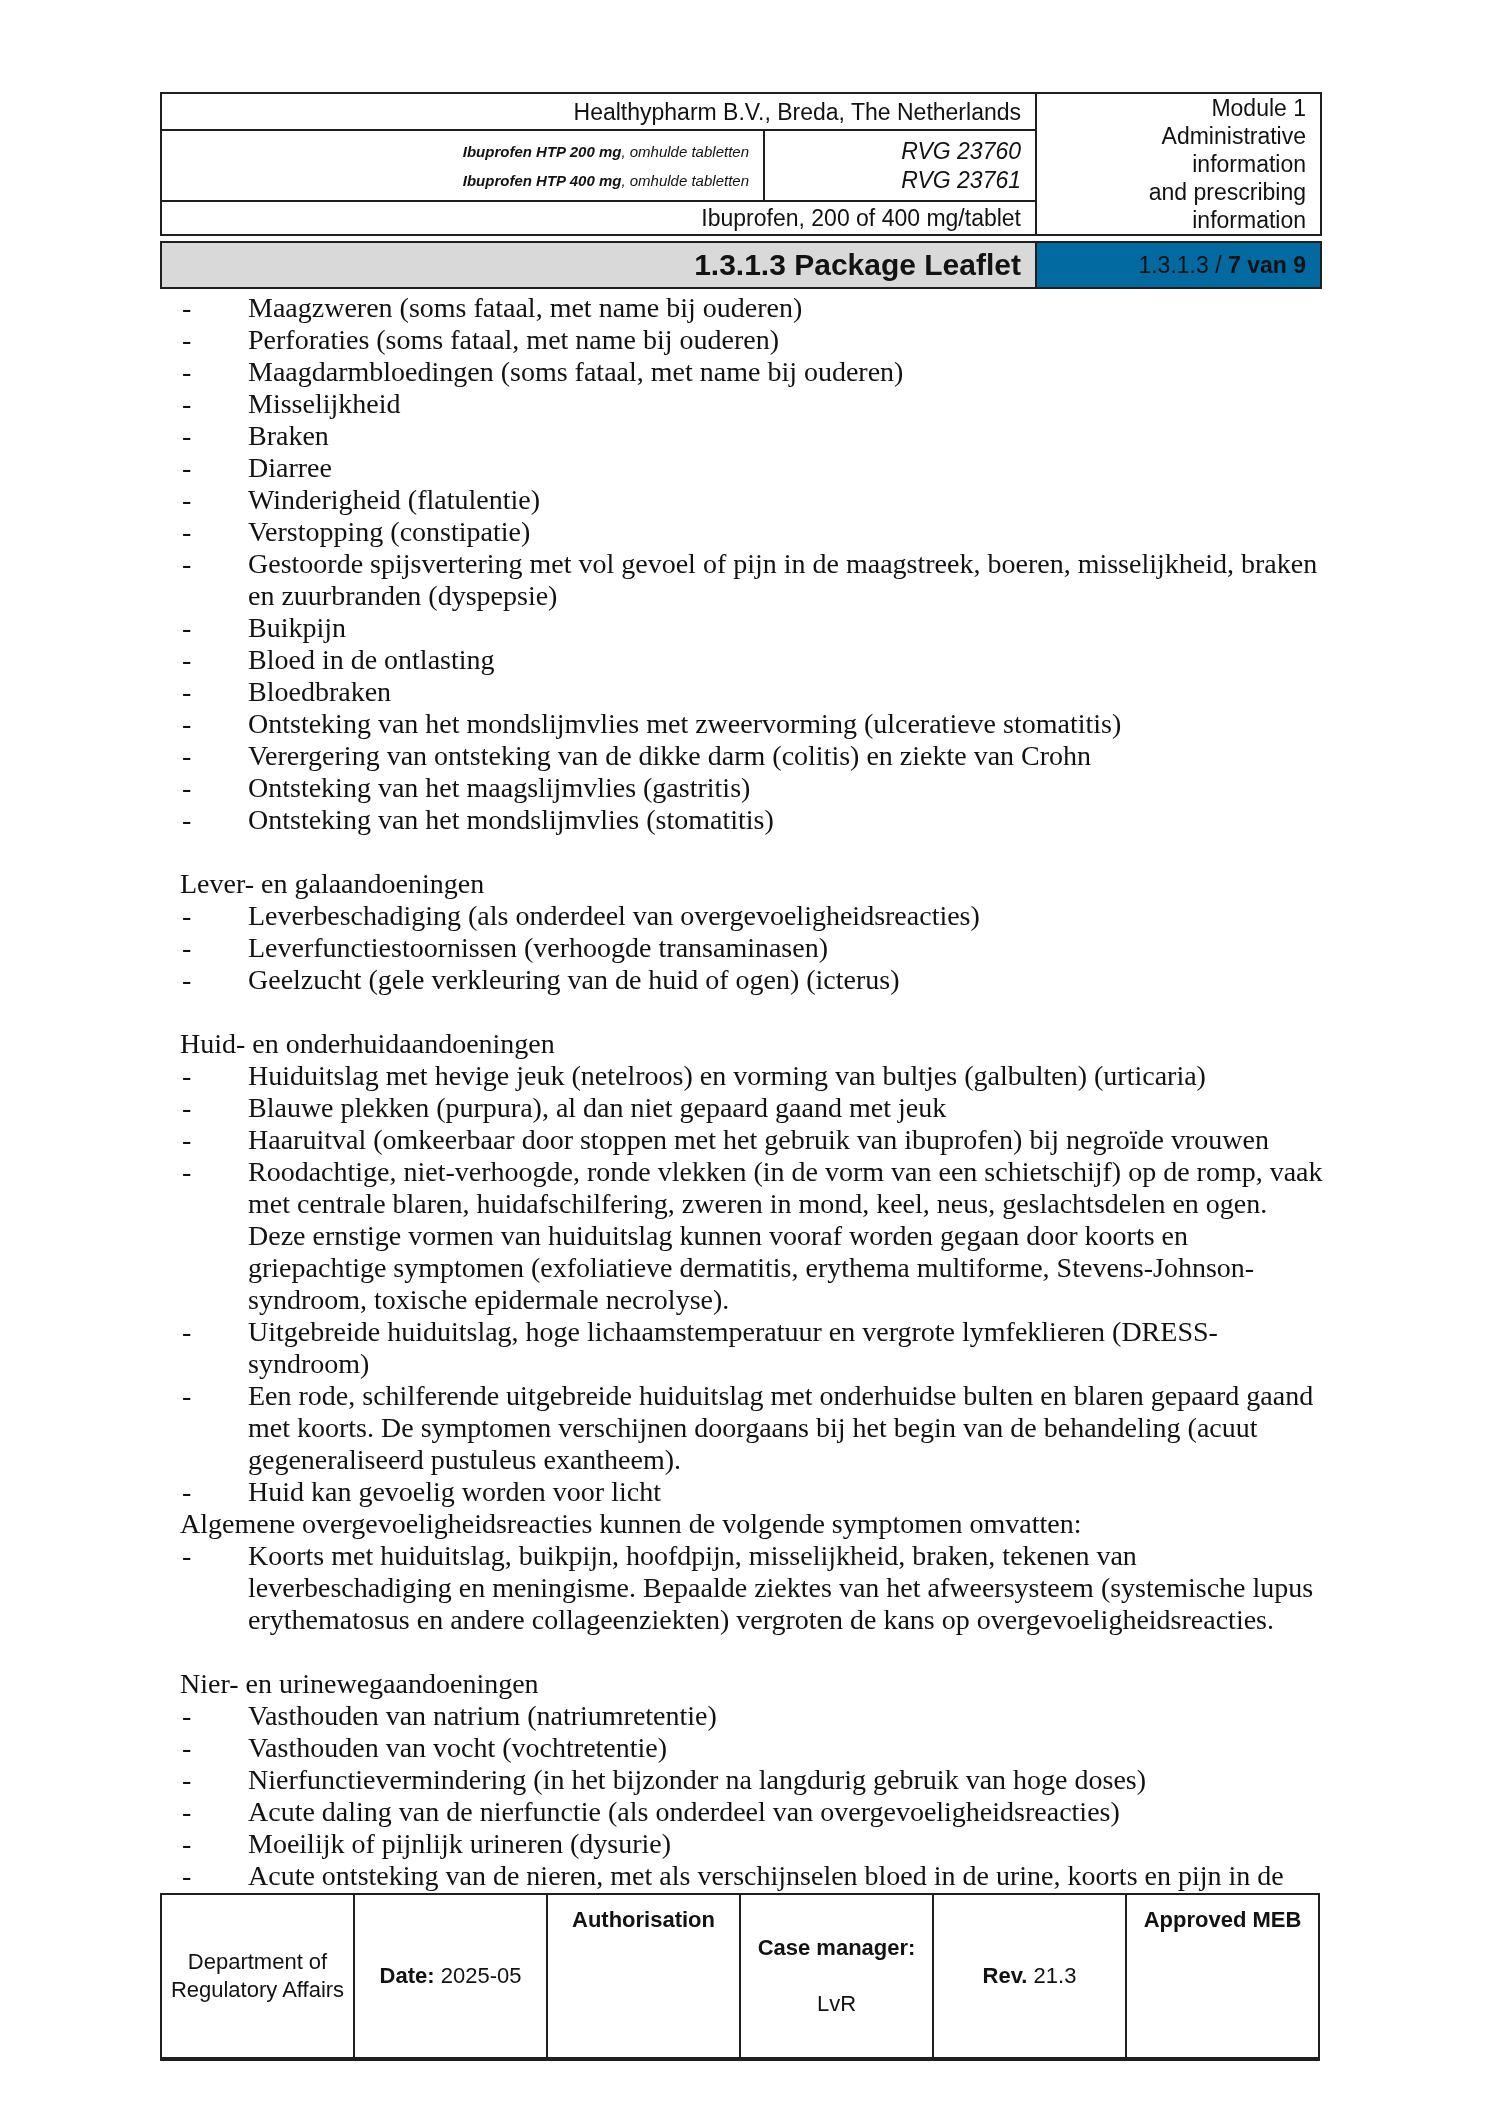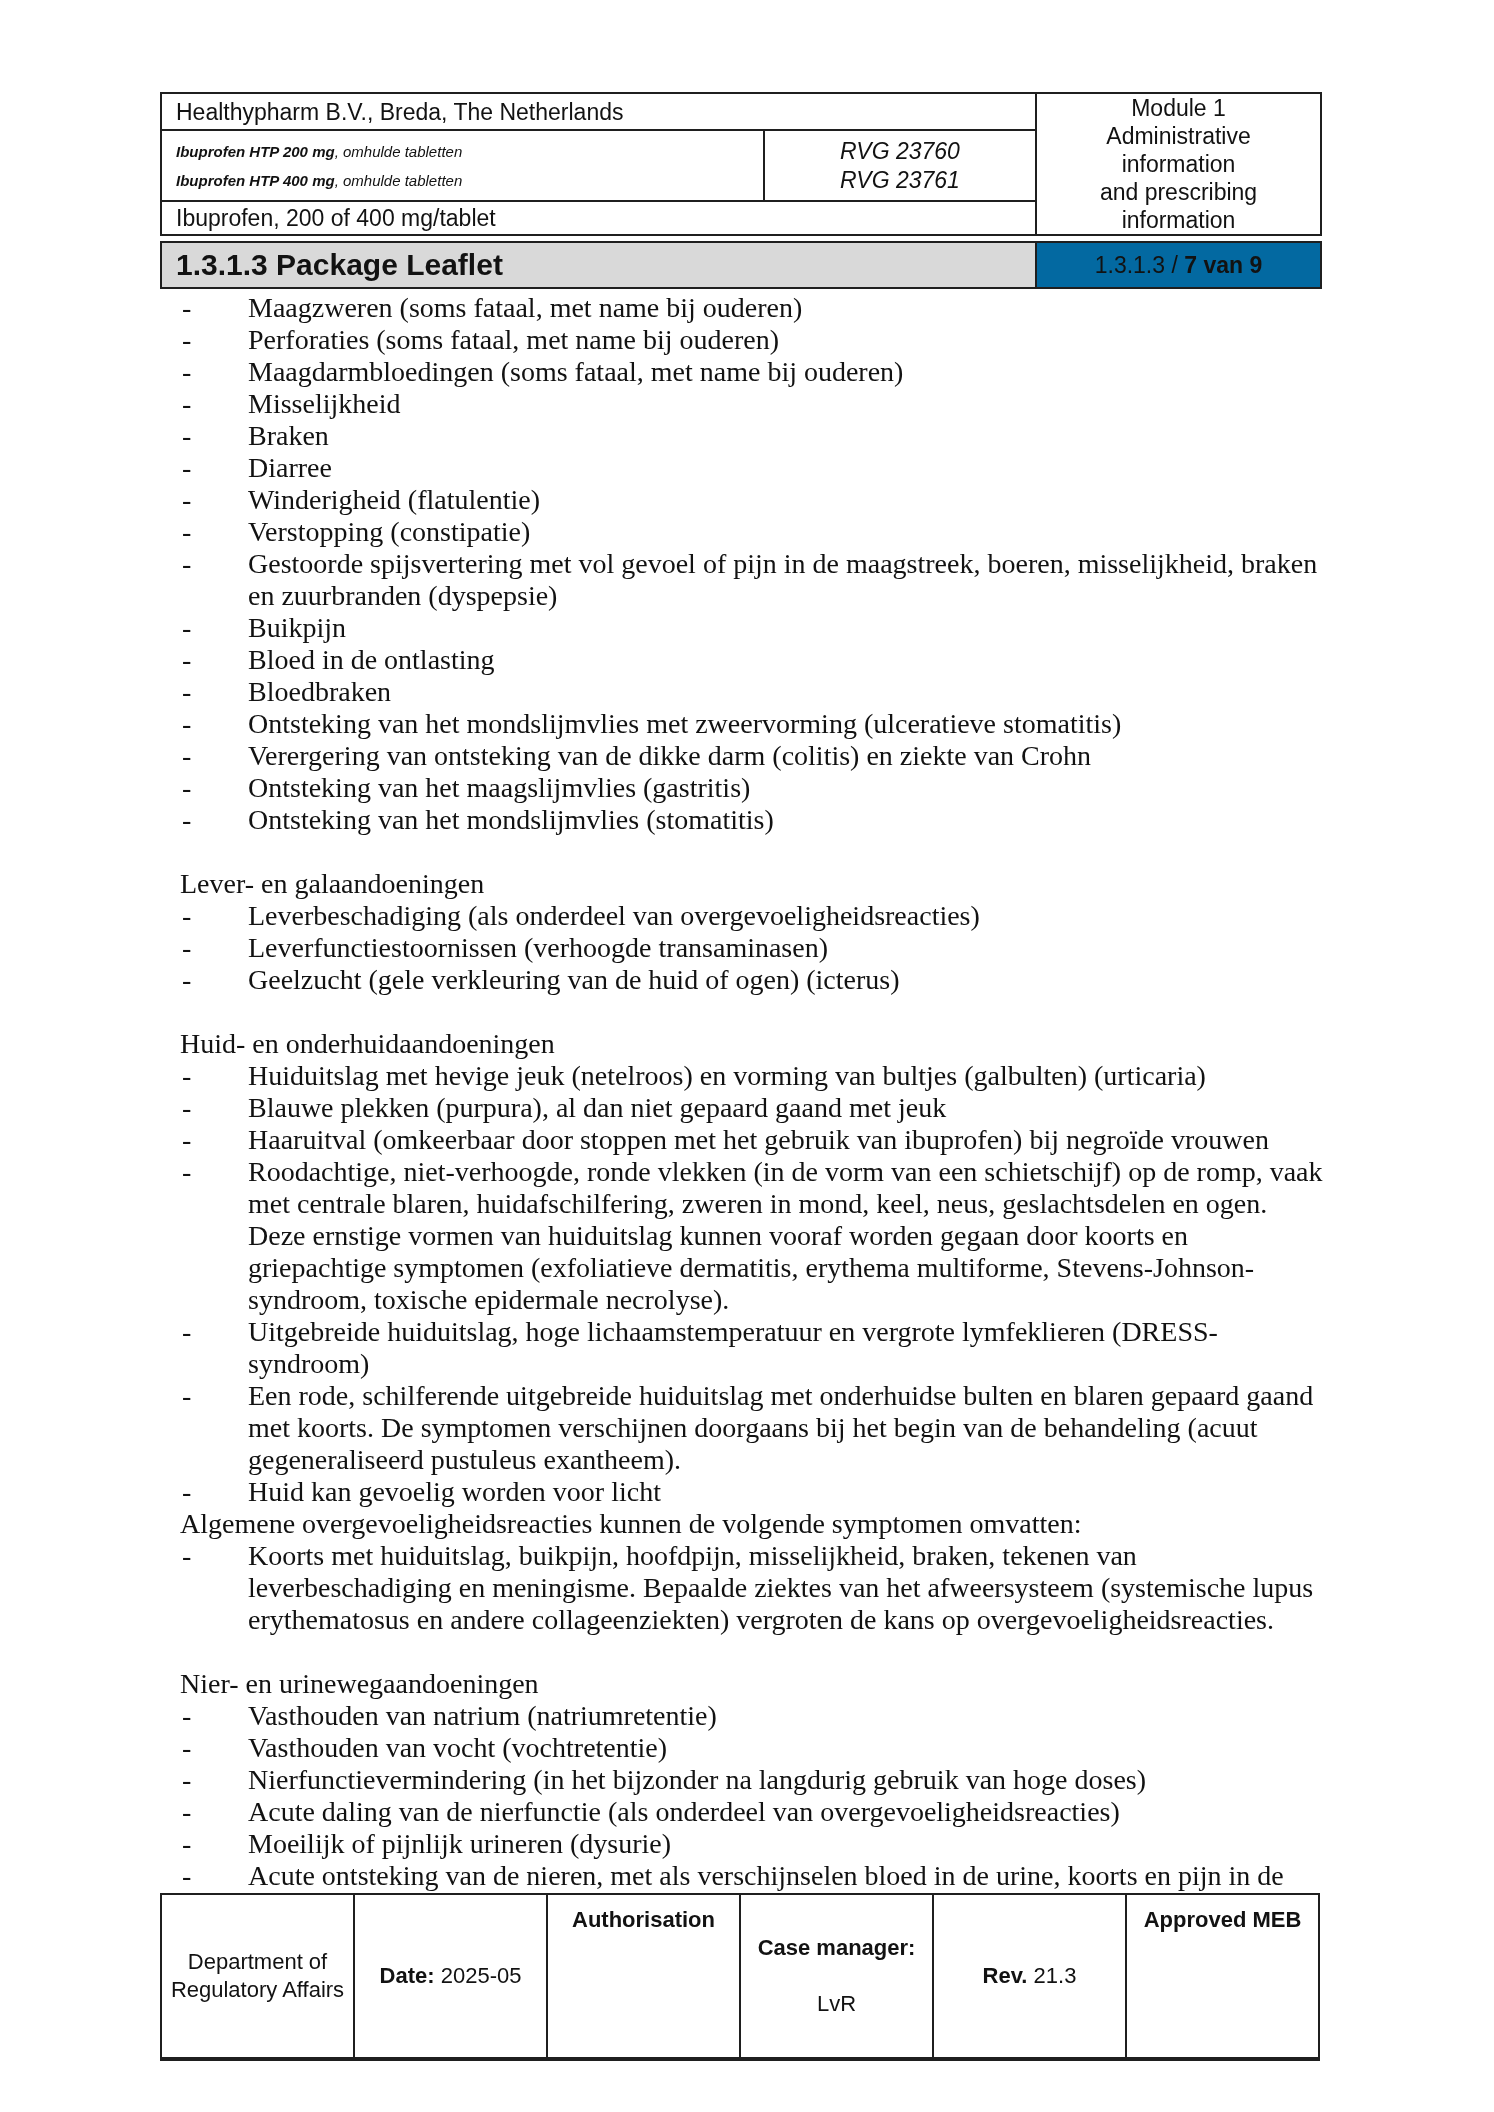--- a/index.html
+++ b/index.html
@@ -10,21 +10,21 @@
     background:#ffffff;
     color:#121212;
     font-family:"Liberation Sans", sans-serif;
     overflow:hidden;
   }
 
   
   .hdr-wrap { position:absolute; left:160px; top:92px; width:1160px; }
   table { border-collapse:collapse; }
   .hdr-table, .leaflet-table { width:1160px; table-layout:fixed; }
-  .hdr-table td, .leaflet-table td { border:2px solid #1f1f1f; padding:0 14px; overflow:hidden; }
+  .hdr-table td, .leaflet-table td { border:2px solid #1f1f1f; padding:0 14px; overflow:hidden;text-align:right; }
 
   .c-company  { font-size:23px; line-height:28px; height:30px; vertical-align:middle; }
   .c-products { font-size:15px; line-height:29px; height:59px; vertical-align:middle; }
   .prod-line  { white-space:nowrap; }
   .prod-name  { font-weight:bold; font-style:italic; }
   .prod-suffix{ font-style:italic; }
   .c-rvg      { font-size:23px; line-height:29px; font-style:italic; text-align:center; vertical-align:middle; }
   .c-substance{ font-size:23px; line-height:26px; height:27px; vertical-align:middle; }
   .c-module   { text-align:center; vertical-align:middle; font-size:23px; line-height:28px; }
   .module-title { font-weight:normal; }

